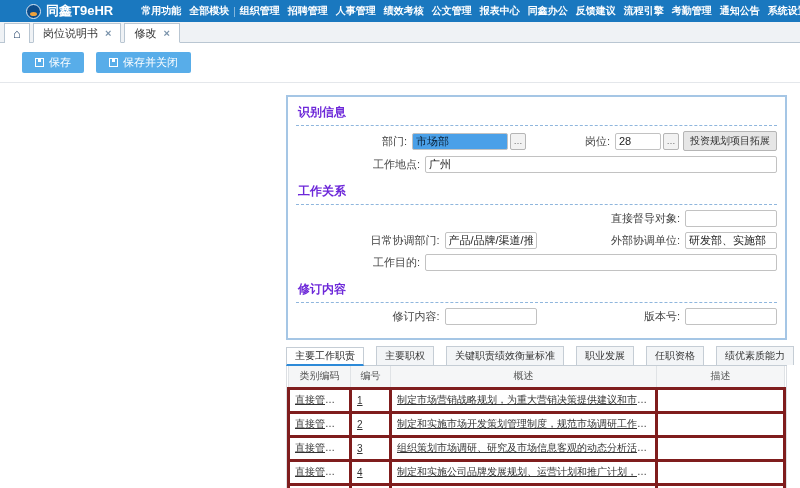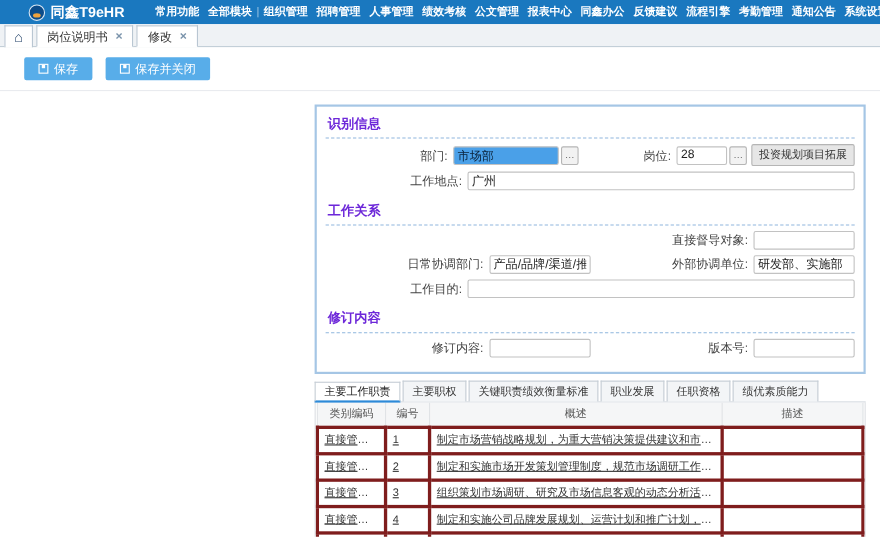--- a/index.html
+++ b/index.html
@@ -41,21 +41,21 @@
   .inp { height:17px; border:1px solid #c2c2c2; border-radius:2px; font-size:11px; padding:0 3px; color:#222; font-family:inherit; background:#fff; }
   .inp-sm { width:92px; }
   .inp-dept { width:96px; background:#4aa0e8; color:#0b2239; }
   .inp-post { width:46px; }
   .inp-wide { width:352px; }
   .btn-more { width:16px; height:17px; margin-left:2px; border:1px solid #b5b5b5; background:#f2f2f2; color:#666; font-size:9px; line-height:1; cursor:pointer; border-radius:2px; }
   .btn-gray { margin-left:4px; border:1px solid #b5b5b5; background:#e6e6e6; color:#333; font-size:10px; padding:2px 6px; border-radius:2px; white-space:nowrap; cursor:pointer; font-family:inherit; }
 
   
   .detail { margin-top:6px; }
-  .dtabs { display:flex; gap:2px; align-items:flex-end; border-bottom:1px solid #c5cdd5; }
+  .dtabs { display:flex; gap:12px; align-items:flex-end; border-bottom:1px solid #c5cdd5; }
   .dtab { height:19px; background:#f3f5f7; border:1px solid #c5cdd5; border-bottom:none; padding:0 8px; font-size:10px; color:#333; display:flex; align-items:center; cursor:pointer; white-space:nowrap; }
   .dtab.active { background:#fff; border-bottom:2px solid #2d8ad8; margin-bottom:-1px; color:#222; }
 
   .tablewrap { border:1px solid #dcdfe3; border-top:none; height:150px; overflow:hidden; background:#fff; }
   table { border-collapse:collapse; width:100%; table-layout:fixed; }
   th { background:#f5f6f7; font-size:10px; color:#555; font-weight:normal; height:22px; border:1px solid #e0e3e6; border-top:none; }
   td { font-size:10px; color:#333; height:24px; border:3px solid #7f1d1d; padding:2px 5px; overflow:hidden; white-space:nowrap; text-overflow:ellipsis;text-decoration:underline; }
   .col-code { width:62px; } .col-no { width:40px; } .col-desc { width:128px; }
 </style>
 </head>

